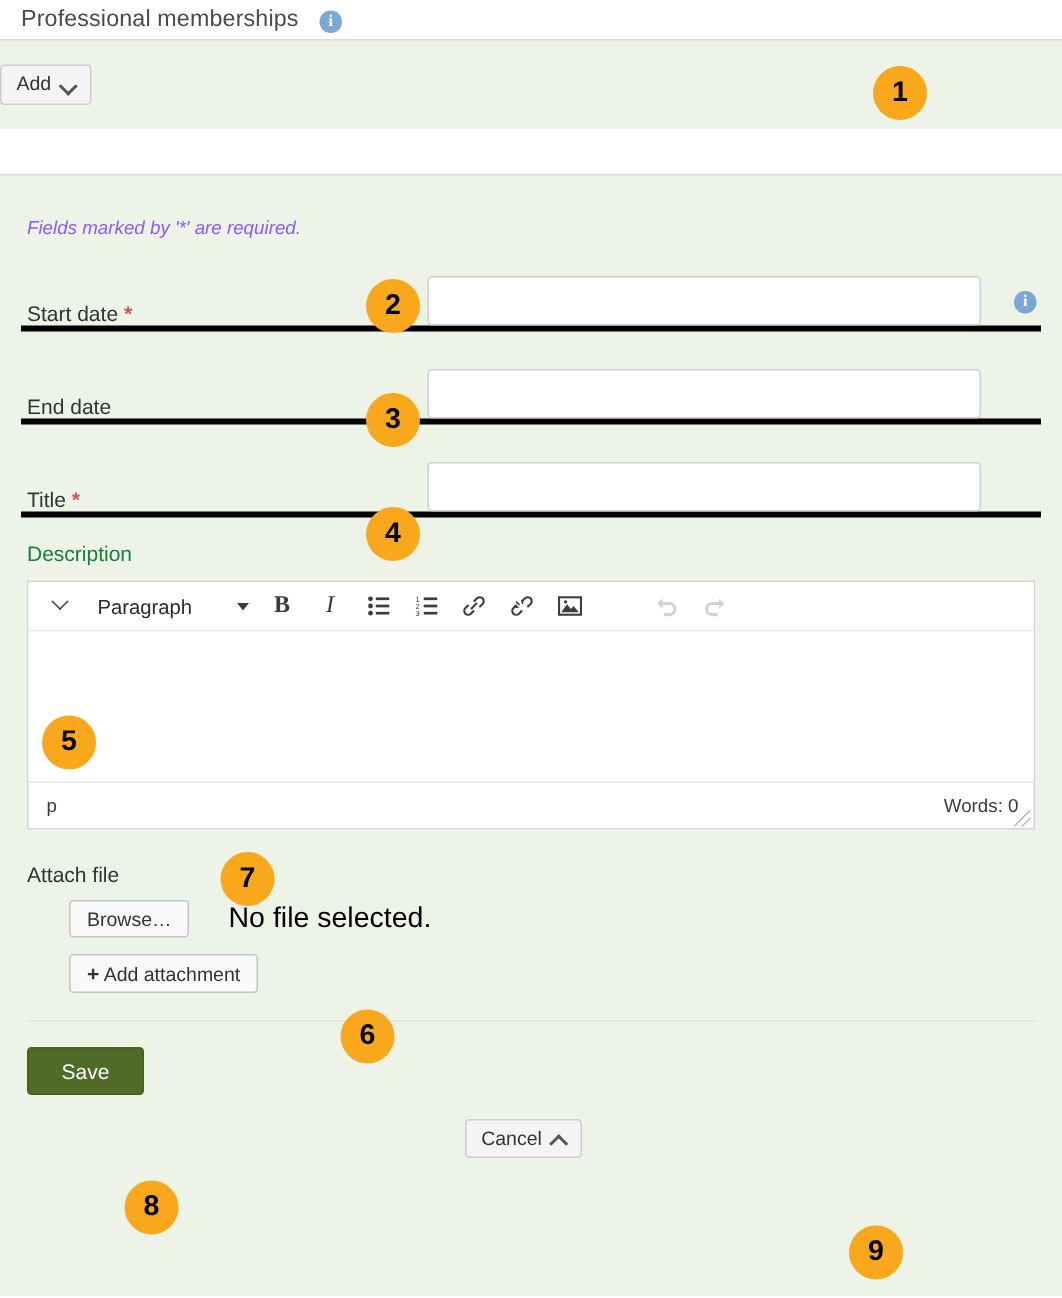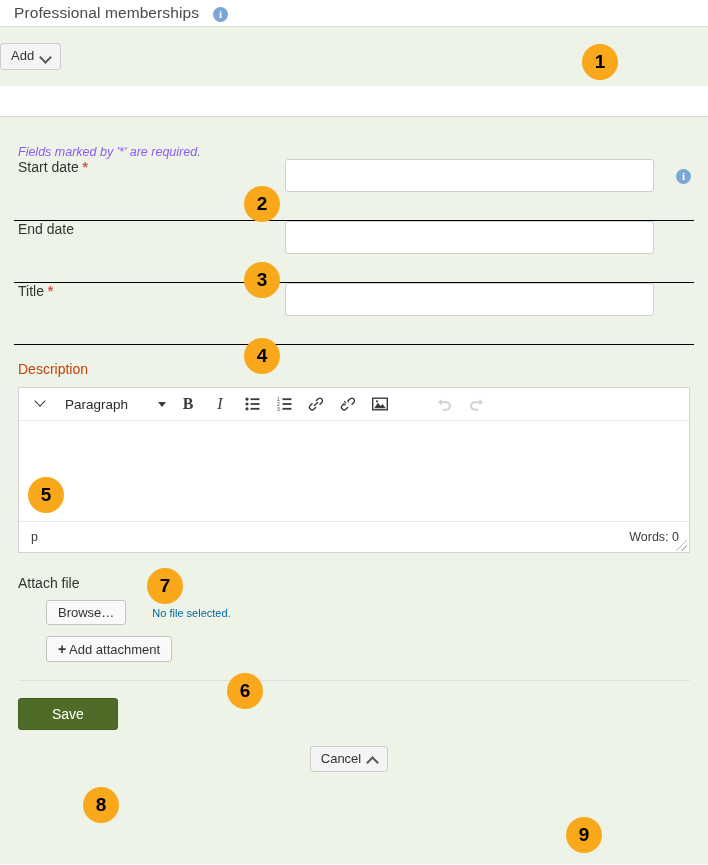--- a/index.html
+++ b/index.html
@@ -95,21 +95,21 @@
     top: 3px;
     transform: rotate(-135deg);
   }
 
   .btn-save {
     background: #4f6b28;
     border: 1px solid #47601f;
     border-radius: 3px;
     color: #ffffff;
     font-size: 14px;
-    padding: 7px 33px;
+    padding: 7px 22px;
     text-align: center;
   }
 
   .btn-plain {
     background: #f9f9f9;
     border: 1px solid #c4c4c4;
     border-radius: 3px;
     color: #333333;
     font-size: 13px;
     padding: 4px 11px;
@@ -119,23 +119,23 @@
   .required-note {
     color: #8b5cf6;
     font-style: italic;
     font-size: 12.5px;
     padding: 28px 0 0 4px;
   }
 
   
   .form-row {
     display: flex;
-    align-items: flex-start;
+    align-items: flex-end;
     min-height: 62px;
-    border-bottom: 1px solid #000000;
+    border-bottom: 4px solid #000000;
     position: relative;
   }
   .form-row:last-of-type { border-bottom: none; }
   .form-label {
     width: 271px;
     padding-left: 4px;
     font-size: 14px;
     color: #333333;
   }
   .req { color: #d9534f; font-weight: 600; }
@@ -154,21 +154,21 @@
     padding: 4px 8px;
     font-family: "Liberation Sans", sans-serif;
     font-size: 13px;
     color: #333;
   }
 
   
   .desc-block { padding-top: 16px; }
   .desc-label {
     font-size: 14px;
-    color: #c2410c;
+    color: #15803d;
     padding-left: 4px;
     margin-bottom: 10px;
   }
   .editor {
     border: 1px solid #d3d3d3;
     background: #ffffff;
     margin: 0 4px;
   }
   .editor-toolbar {
     height: 33px;
@@ -249,21 +249,21 @@
   
   .attach-block { padding: 22px 4px 0 4px; }
   .attach-label { font-size: 14px; color: #333; margin-bottom: 9px; }
   .attach-row {
     display: flex;
     align-items: center;
     gap: 26px;
     margin-bottom: 11px;
     padding-left: 28px;
   }
-  .no-file { font-size: 11px; color: #0369a1; }
+  .no-file { font-size: 19px; color: #000000; }
   .plus { font-weight: bold; font-size: 14px; }
 
   
   .divider {
     border-top: 1px solid #dde2d7;
     margin: 18px 4px 0 4px;
   }
   .footer-save { padding: 17px 4px 0 4px; }
   .footer-cancel {
     display: flex;

